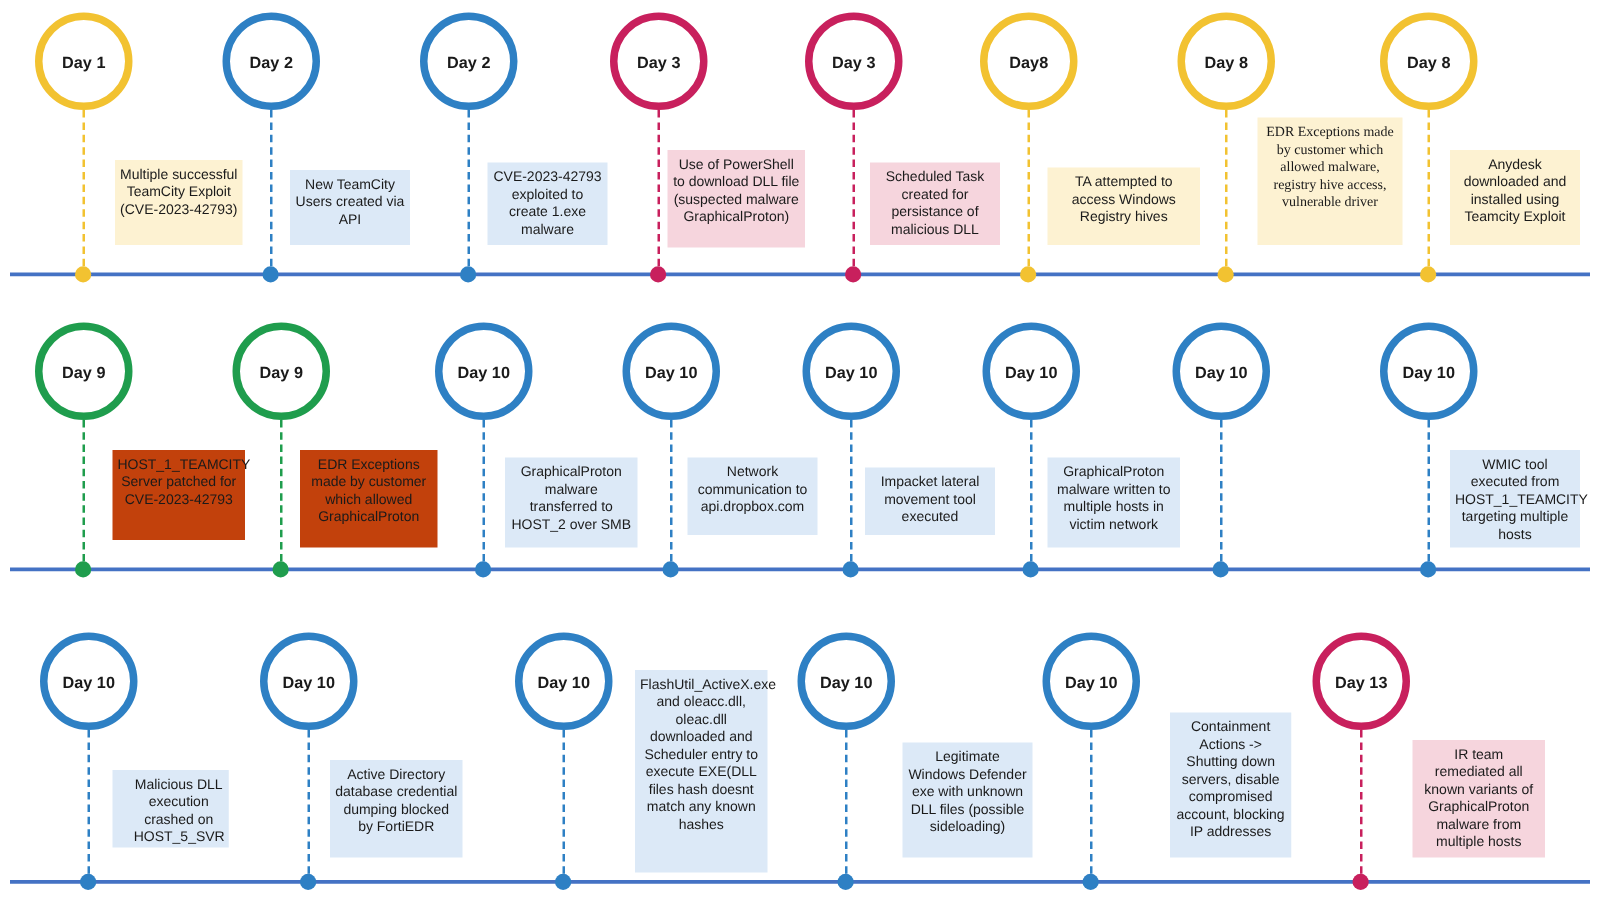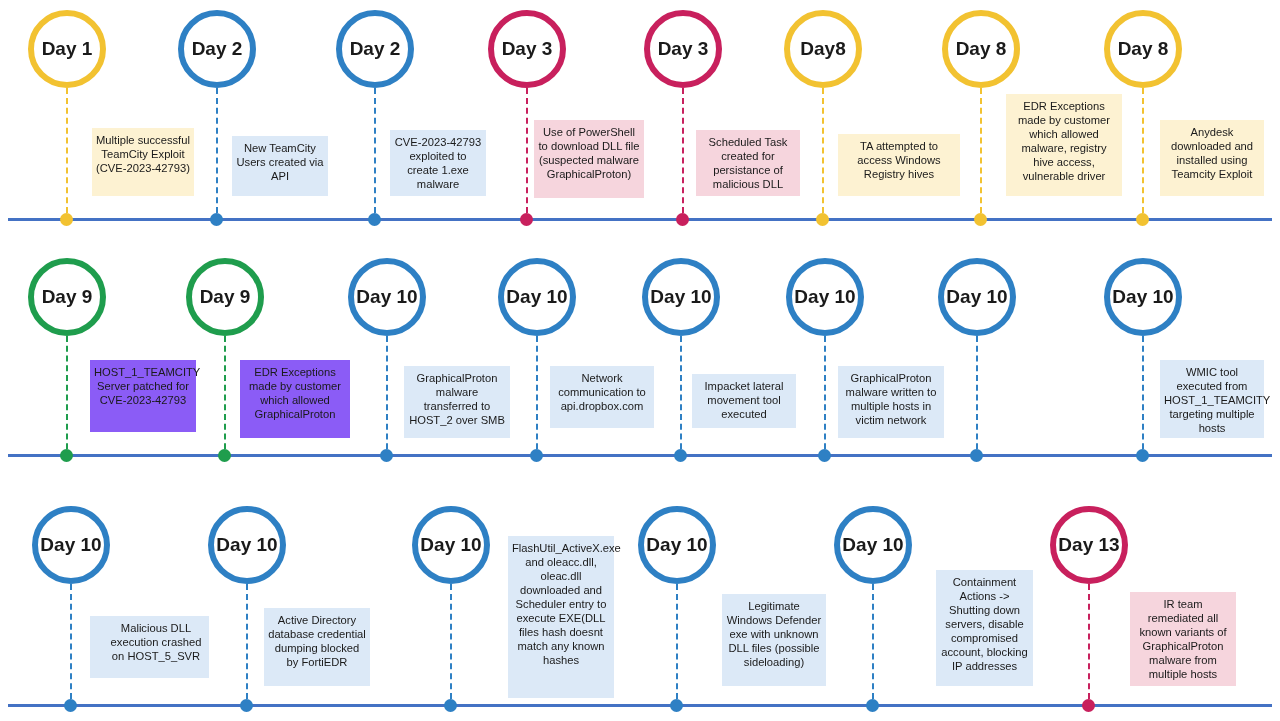--- a/index.html
+++ b/index.html
@@ -26,21 +26,21 @@
     top:0;
   }
   .circle{
     width:78px;height:78px;
     border-radius:50%;
     box-sizing:border-box;
     border:6px solid #2e80c4;
     background:#ffffff;
     display:flex;align-items:center;justify-content:center;
     text-align:center;
-    font-size:19px;
+    font-size:13px;
     font-weight:bold;
     color:#1a1a1a;
     position:absolute;
     left:0;top:0;
   }
   .circle.yellow{border-color:#f2c231;}
   .circle.blue{border-color:#2e80c4;}
   .circle.red{border-color:#c8205d;}
   .circle.green{border-color:#1f9d4d;}
 
@@ -71,21 +71,21 @@
     padding:5px 4px;
     font-size:11.2px;
     line-height:14px;
     color:#1a1a1a;
     text-align:center;
     background:#dce9f7;
     white-space:pre-line;
   }
   .label.cream{background:#fdf2d2;}
   .label.pink{background:#f6d5dd;}
-  .label.mint{background:#8b5cf6;}
+  .label.mint{background:#c2410c;}
   .label.bluepale{background:#dce9f7;}
 </style>
 </head>
 <body>
 
 <div class="timeline" style="top:10px;">
   <div class="row-line" style="top:208px;"></div>
 
   <div class="node" style="left:28px;">
     <div class="circle yellow">
@@ -141,21 +141,21 @@
   </div>
   <div class="label cream" style="left:838px;top:124px;width:122px;height:62px;">TA attempted to access Windows Registry hives</div>
 
   <div class="node" style="left:942px;">
     <div class="circle yellow">
         <span>Day 8</span>
       </div>
     <div class="stem yellow" style="top:78px;height:135px;"></div>
     <div class="dot yellow" style="top:203px;"></div>
   </div>
-  <div class="label cream" style="left:1006px;top:84px;width:116px;height:102px;">EDR Exceptions made by customer which allowed malware, registry hive access, vulnerable driver</div>
+  <div class="label cream" style="left:1006px;top:84px;width:116px;height:102px;font-family:Liberation Serif, serif;">EDR Exceptions made by customer which allowed malware, registry hive access, vulnerable driver</div>
 
   <div class="node" style="left:1104px;">
     <div class="circle yellow">
         <span>Day 8</span>
       </div>
     <div class="stem yellow" style="top:78px;height:135px;"></div>
     <div class="dot yellow" style="top:203px;"></div>
   </div>
   <div class="label cream" style="left:1160px;top:110px;width:104px;height:76px;">Anydesk downloaded and installed using Teamcity Exploit</div>
 </div>
@@ -238,21 +238,21 @@
 <div class="timeline" style="top:506px;">
   <div class="row-line" style="top:198px;"></div>
 
   <div class="node" style="left:32px;">
     <div class="circle blue">
         <span>Day 10</span>
       </div>
     <div class="stem" style="top:78px;height:125px;"></div>
     <div class="dot" style="top:193px;"></div>
   </div>
-  <div class="label bluepale" style="left:90px;top:110px;width:119px;height:62px;padding-left:17px;">Malicious DLL execution crashed on HOST_5_SVR</div>
+  <div class="label bluepale" style="left:90px;top:110px;width:93px;height:62px;padding-left:17px;">Malicious DLL execution crashed on HOST_5_SVR</div>
 
   <div class="node" style="left:208px;">
     <div class="circle blue">
         <span>Day 10</span>
       </div>
     <div class="stem" style="top:78px;height:125px;"></div>
     <div class="dot" style="top:193px;"></div>
   </div>
   <div class="label bluepale" style="left:264px;top:102px;width:106px;height:78px;">Active Directory database credential dumping blocked by FortiEDR</div>
 

